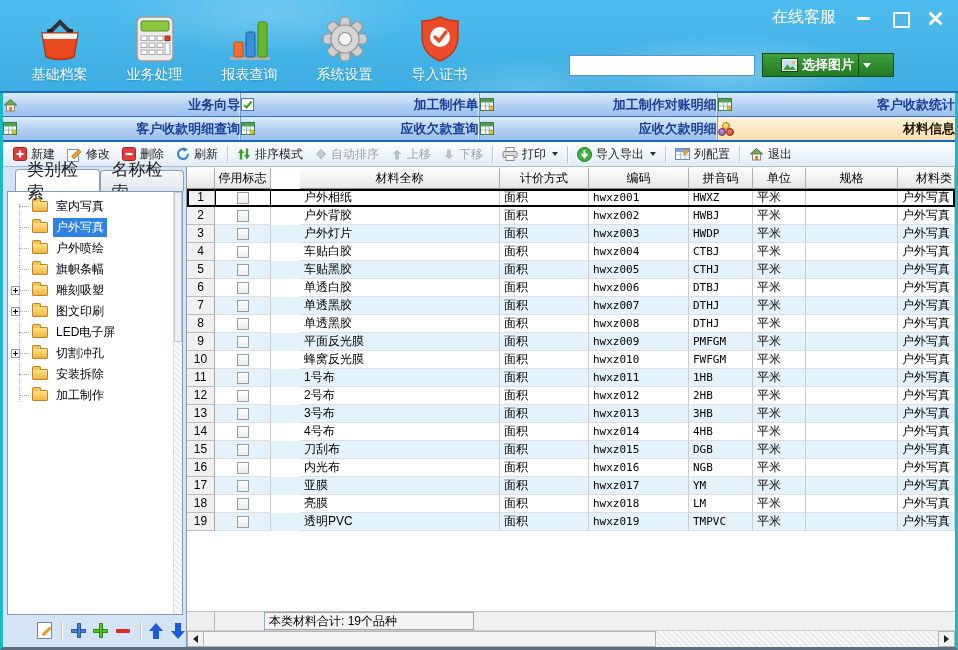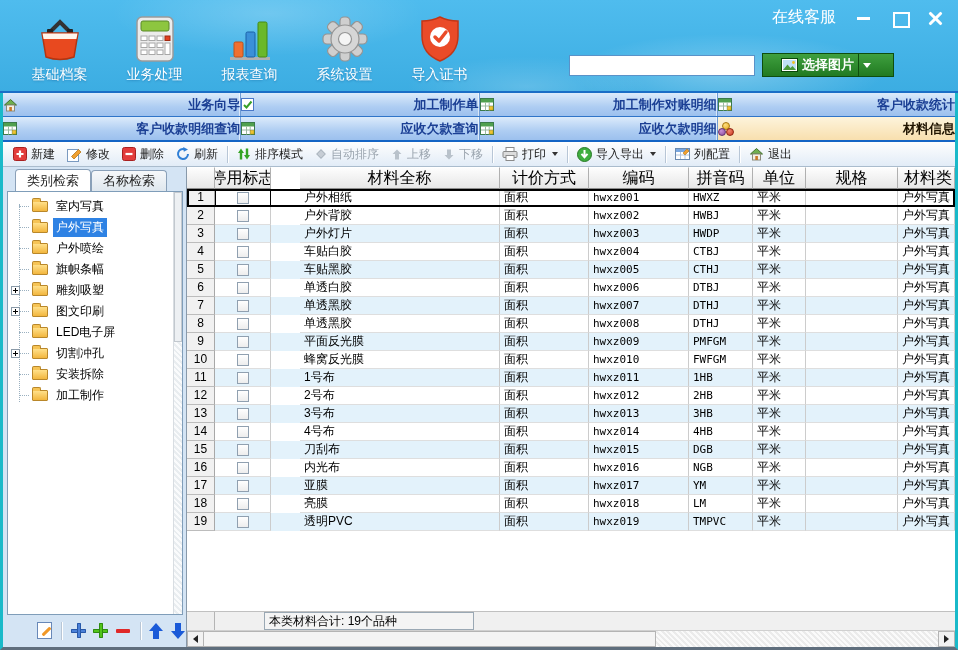--- a/index.html
+++ b/index.html
@@ -59,21 +59,21 @@
   .tb-sep { width:1px; height:17px; background:#b8c6d6; box-shadow:1px 0 0 #fff; margin:0 3px; }
   .dd-caret { width:0; height:0; border-left:3.5px solid transparent; border-right:3.5px solid transparent;
               border-top:4px solid #333; margin-left:2px; }
 
   
   .content { flex:1; display:flex; position:relative; background:#d4e4f4; }
 
   
   .sidebar { width:206px; position:relative; padding:2px 2px 0 4px; }
   .side-tabs { display:flex; align-items:flex-end; height:22px; padding-left:8px; }
-  .side-tab { height:21px; padding:0 11px; font-size:13px; color:#222; display:flex; align-items:center;
+  .side-tab { height:21px; padding:0 11px; font-size:17px; color:#222; display:flex; align-items:center;
               border:1px solid #8aa0b8; border-bottom:none; border-radius:4px 4px 0 0; cursor:pointer;
               background:linear-gradient(#f6f8fa,#dfe7ee); position:relative; top:0; }
   .side-tab.active { background:#fff; z-index:3; height:22px; }
   .tree-panel { position:absolute; top:24px; left:4px; right:3px; bottom:32px; background:#fff;
                 border:1px solid #7f9db9; overflow:hidden; }
   .tree { position:relative; padding-top:4px; }
   .tree::before { content:''; position:absolute; left:11px; top:12px; height:198px; border-left:1px dotted #9ab0c0; }
   .tree-item { position:relative; height:21px; display:flex; align-items:center; padding-left:24px; cursor:pointer; }
   .tree-item::before { content:''; position:absolute; left:11px; top:10px; width:10px; border-top:1px dotted #9ab0c0; }
   .expand-box { position:absolute; left:3px; top:6px; width:9px; height:9px; background:#fff;
@@ -107,21 +107,21 @@
   .varrow.up::before { content:''; position:absolute; left:0; top:0; border-left:7px solid transparent;
        border-right:7px solid transparent; border-bottom:8px solid #1a5ad8; }
   .varrow.up::after { content:''; position:absolute; left:4px; top:8px; width:6px; height:8px; background:#1a5ad8; }
   .varrow.down::before { content:''; position:absolute; left:0; bottom:0; border-left:7px solid transparent;
        border-right:7px solid transparent; border-top:8px solid #1a5ad8; }
   .varrow.down::after { content:''; position:absolute; left:4px; bottom:8px; width:6px; height:8px; background:#1a5ad8; }
 
   
   .grid-area { flex:1; display:flex; flex-direction:column; background:#fff; border-left:1px solid #8899aa; }
   .thead { display:flex; height:22px; flex:none; }
-  .th { display:flex; align-items:center; justify-content:center; font-size:16px; color:#000;
+  .th { display:flex; align-items:center; justify-content:center; font-size:12px; color:#000;
         background:linear-gradient(#fdfdfd,#e7e7e7); border-right:1px solid #b0b0b0;
         border-bottom:1px solid #8e8e8e; border-top:1px solid #fff; overflow:hidden; white-space:nowrap; cursor:pointer; }
   .tbody { flex:none; }
   .tr { display:flex; height:18px; }
   .tr:nth-child(odd) { background:#e3f2fb; }
   .tr:nth-child(even) { background:#fff; }
   .td { font-size:12px; color:#000; line-height:17px; padding:0 4px; overflow:hidden; white-space:nowrap;
         border-right:1px solid #cccccc; border-bottom:1px solid #dedede; }
   .td.c0 { background:#f1f1f1; text-align:center; border-right:1px solid #a8a8a8; border-bottom:1px solid #bcbcbc; padding:0; }
   .td.c1 { display:flex; align-items:center; justify-content:center; }

